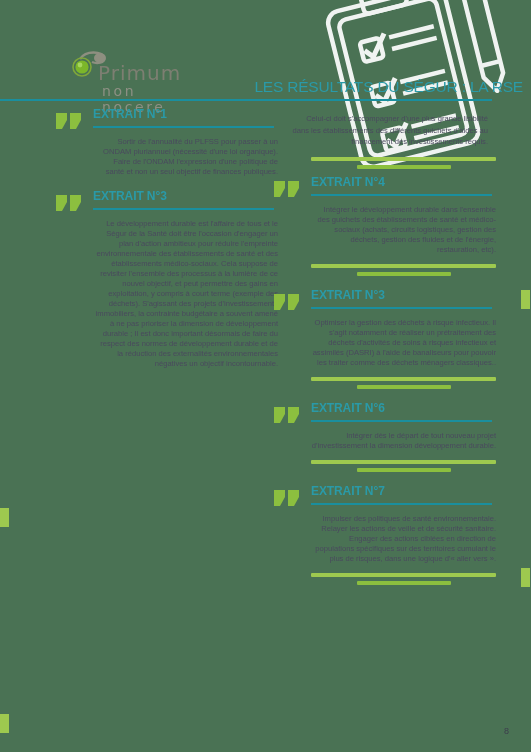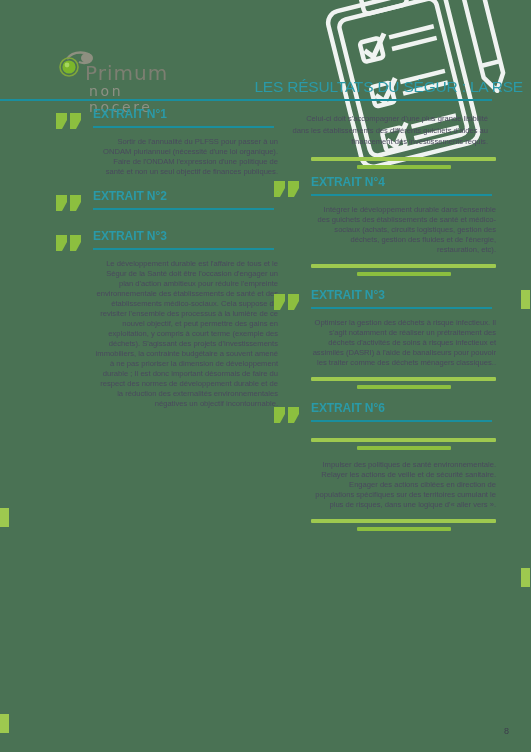--- a/index.html
+++ b/index.html
@@ -36,21 +36,21 @@
   
   .header {
     position: absolute;
     left: 0;
     top: 0;
     width: 531px;
     height: 100px;
   }
   .logo {
     position: absolute;
-    left: 53px;
+    left: 66px;
     top: 47px;
     width: 130px;
     height: 50px;
   }
   .logo-mark {
     position: absolute;
     left: 4px;
     top: 2px;
     width: 40px;
     height: 34px;
@@ -245,28 +245,20 @@
           <svg class="quote-icon" viewBox="0 0 26 20">
             <path d="M0 20 L0 4 L11 4 L11 11 L6 20 Z" fill="#8cbf3f"></path>
             <path d="M14 20 L14 4 L25 4 L25 11 L20 20 Z" fill="#8cbf3f"></path>
           </svg>
           <div class="extract-title">EXTRAIT N°1</div>
           <div class="extract-rule"></div>
         </div>
         <div class="extract-body">Sortir de l'annualité du PLFSS pour passer à un ONDAM pluriannuel (nécessité d'une loi organique). Faire de l'ONDAM l'expression d'une politique de santé et non un seul objectif de finances publiques.</div>
       </div>
       <div class="extract">
-        <div class="extract-head">
-          <svg class="quote-icon" viewBox="0 0 26 20">
-            <path d="M0 20 L0 4 L11 4 L11 11 L6 20 Z" fill="#8cbf3f"></path>
-            <path d="M14 20 L14 4 L25 4 L25 11 L20 20 Z" fill="#8cbf3f"></path>
-          </svg>
-          <div class="extract-title">EXTRAIT N°2</div>
-          <div class="extract-rule"></div>
-        </div>
       </div>
       <div class="extract">
         <div class="extract-head">
           <svg class="quote-icon" viewBox="0 0 26 20">
             <path d="M0 20 L0 4 L11 4 L11 11 L6 20 Z" fill="#8cbf3f"></path>
             <path d="M14 20 L14 4 L25 4 L25 11 L20 20 Z" fill="#8cbf3f"></path>
           </svg>
           <div class="extract-title">EXTRAIT N°3</div>
           <div class="extract-rule"></div>
         </div>
@@ -312,26 +304,35 @@
       </div>
       <div class="extract">
         <div class="extract-head">
           <svg class="quote-icon" viewBox="0 0 26 20">
             <path d="M0 20 L0 4 L11 4 L11 11 L6 20 Z" fill="#8cbf3f"></path>
             <path d="M14 20 L14 4 L25 4 L25 11 L20 20 Z" fill="#8cbf3f"></path>
           </svg>
           <div class="extract-title">EXTRAIT N°6</div>
           <div class="extract-rule"></div>
         </div>
+        <div class="extract-body">Intégrer dès le départ de tout nouveau projet d'investissement la dimension développement durable.</div>
         <div class="bars">
           <div class="bar-long"></div>
           <div class="bar-short"></div>
         </div>
       </div>
       <div class="extract">
+        <div class="extract-head">
+          <svg class="quote-icon" viewBox="0 0 26 20">
+            <path d="M0 20 L0 4 L11 4 L11 11 L6 20 Z" fill="#8cbf3f"></path>
+            <path d="M14 20 L14 4 L25 4 L25 11 L20 20 Z" fill="#8cbf3f"></path>
+          </svg>
+          <div class="extract-title">EXTRAIT N°7</div>
+          <div class="extract-rule"></div>
+        </div>
         <div class="extract-body">Impulser des politiques de santé environnementale. Relayer les actions de veille et de sécurité sanitaire. Engager des actions ciblées en direction de populations spécifiques sur des territoires cumulant le plus de risques, dans une logique d'« aller vers ».</div>
         <div class="bars">
           <div class="bar-long"></div>
           <div class="bar-short"></div>
         </div>
       </div>
     </div>
 
   <div class="chip chip-a"></div>
   <div class="chip chip-b"></div>

